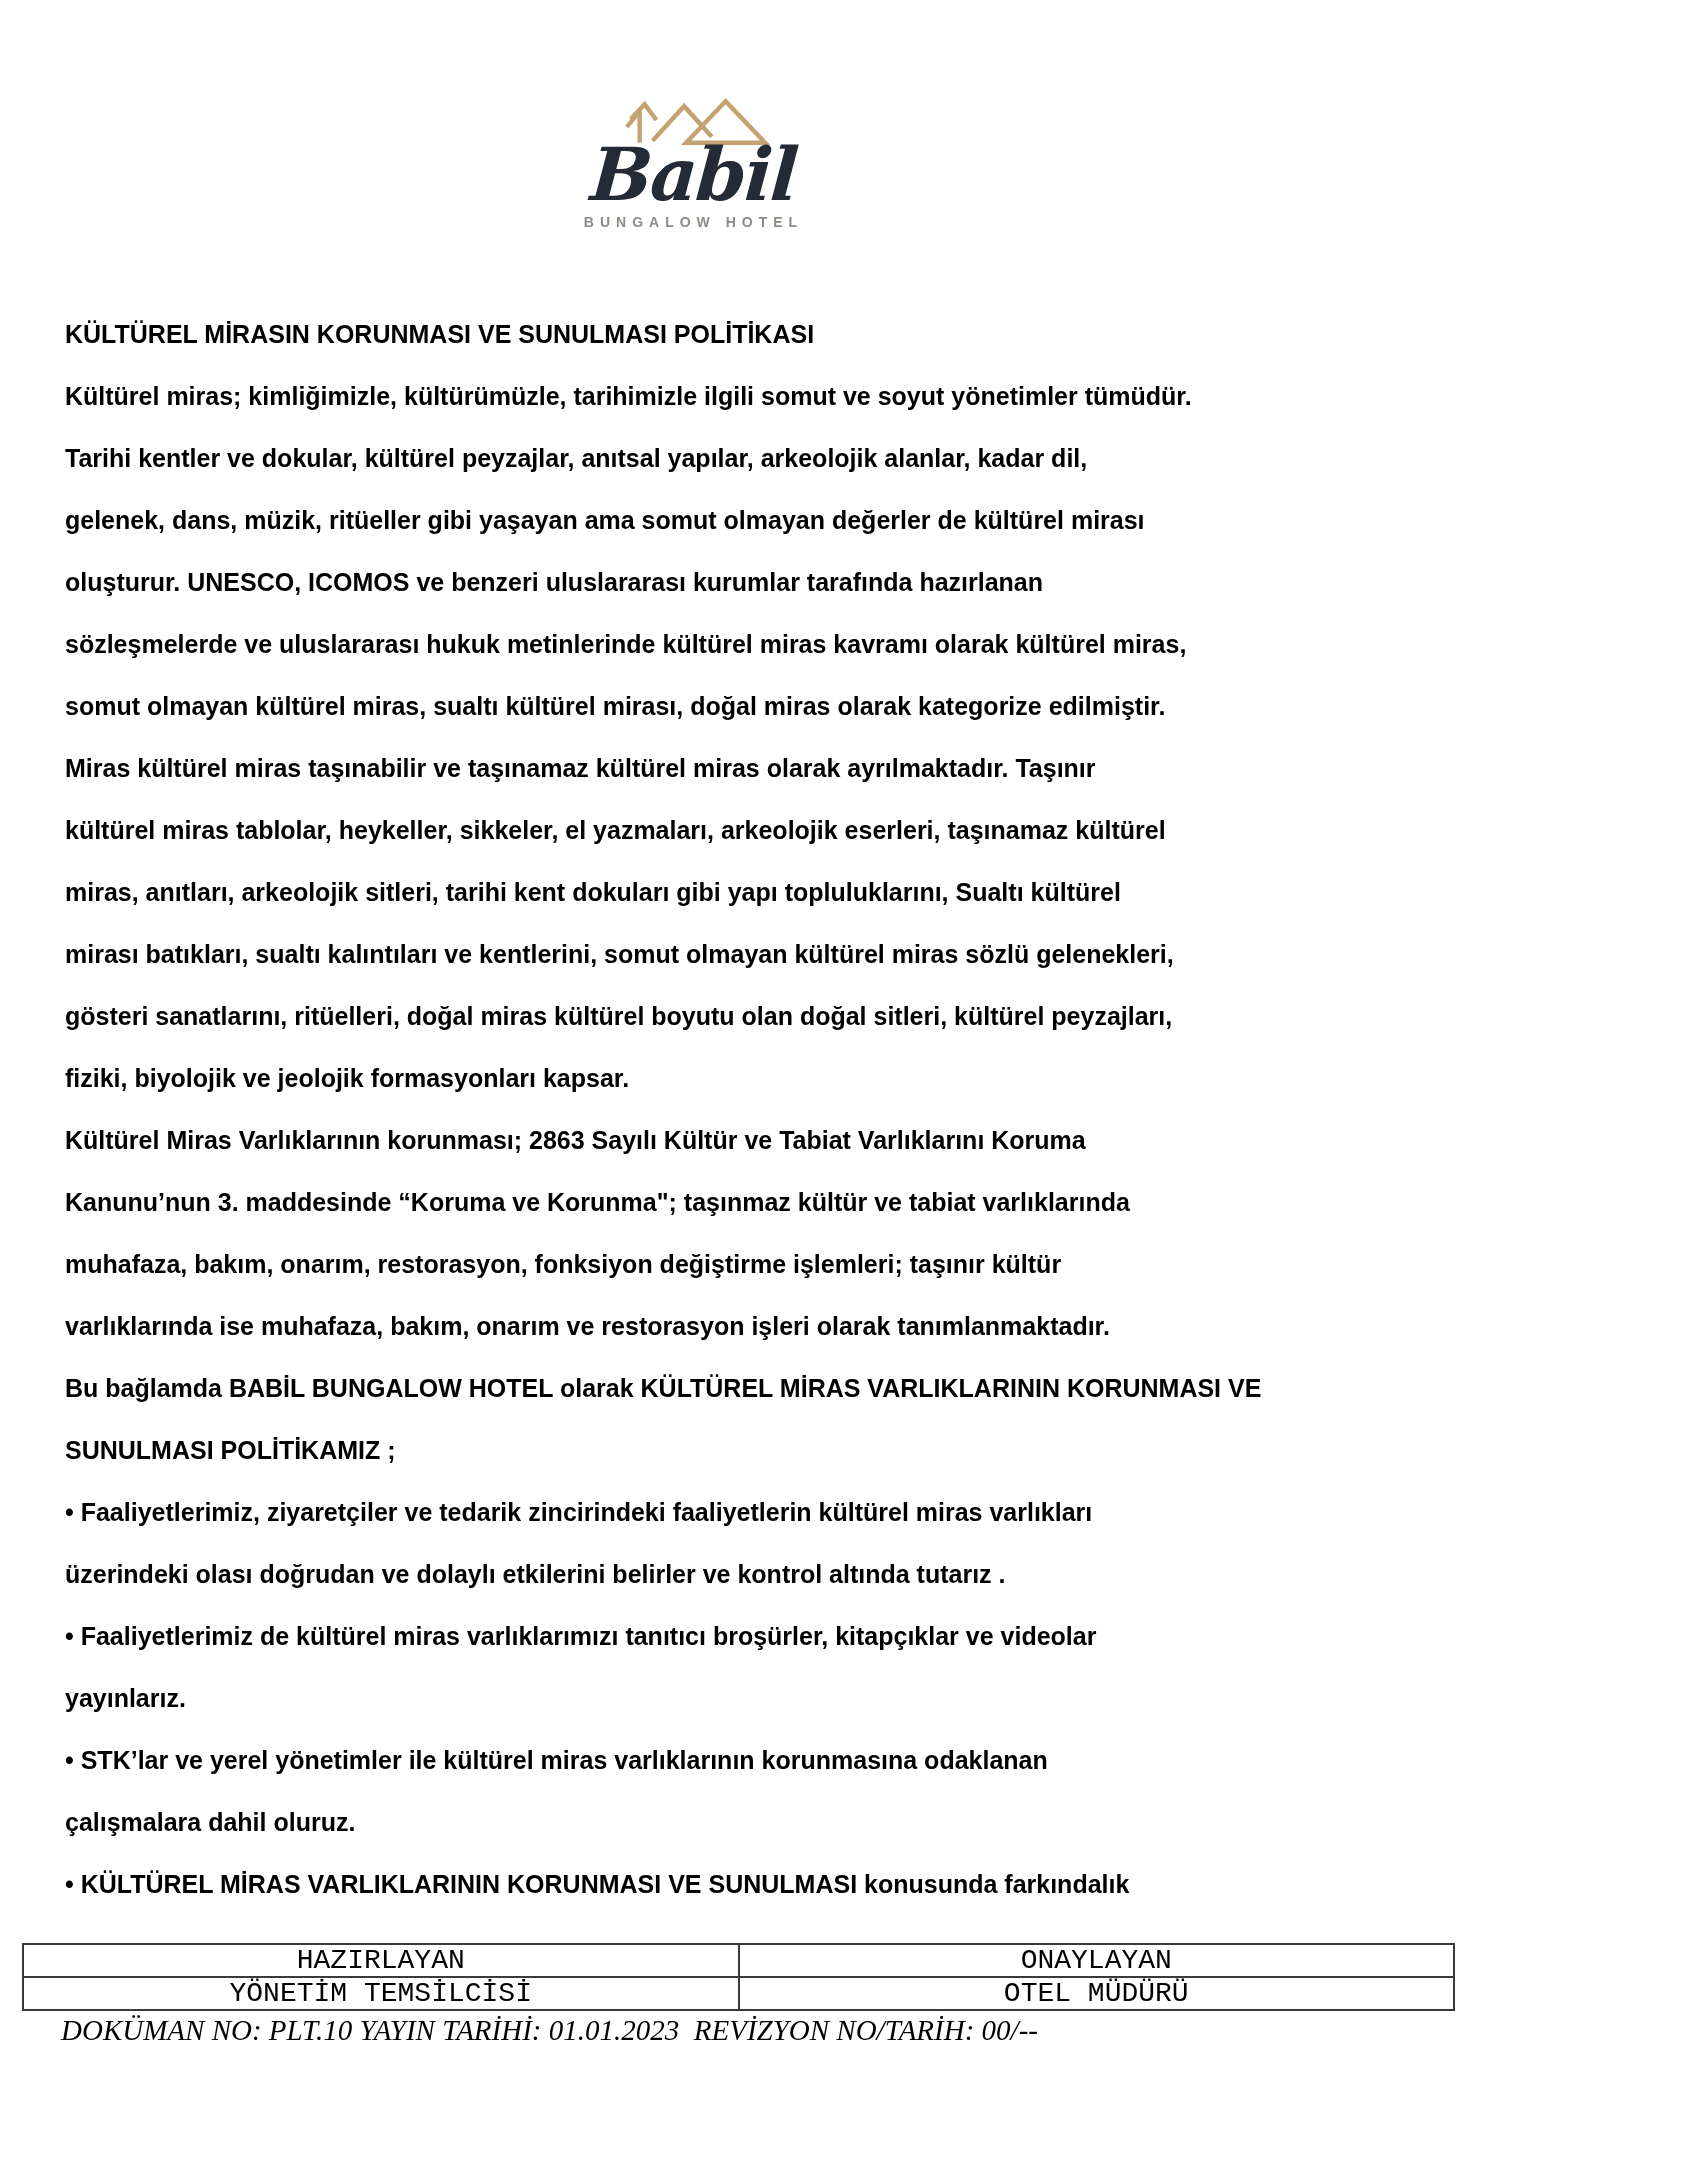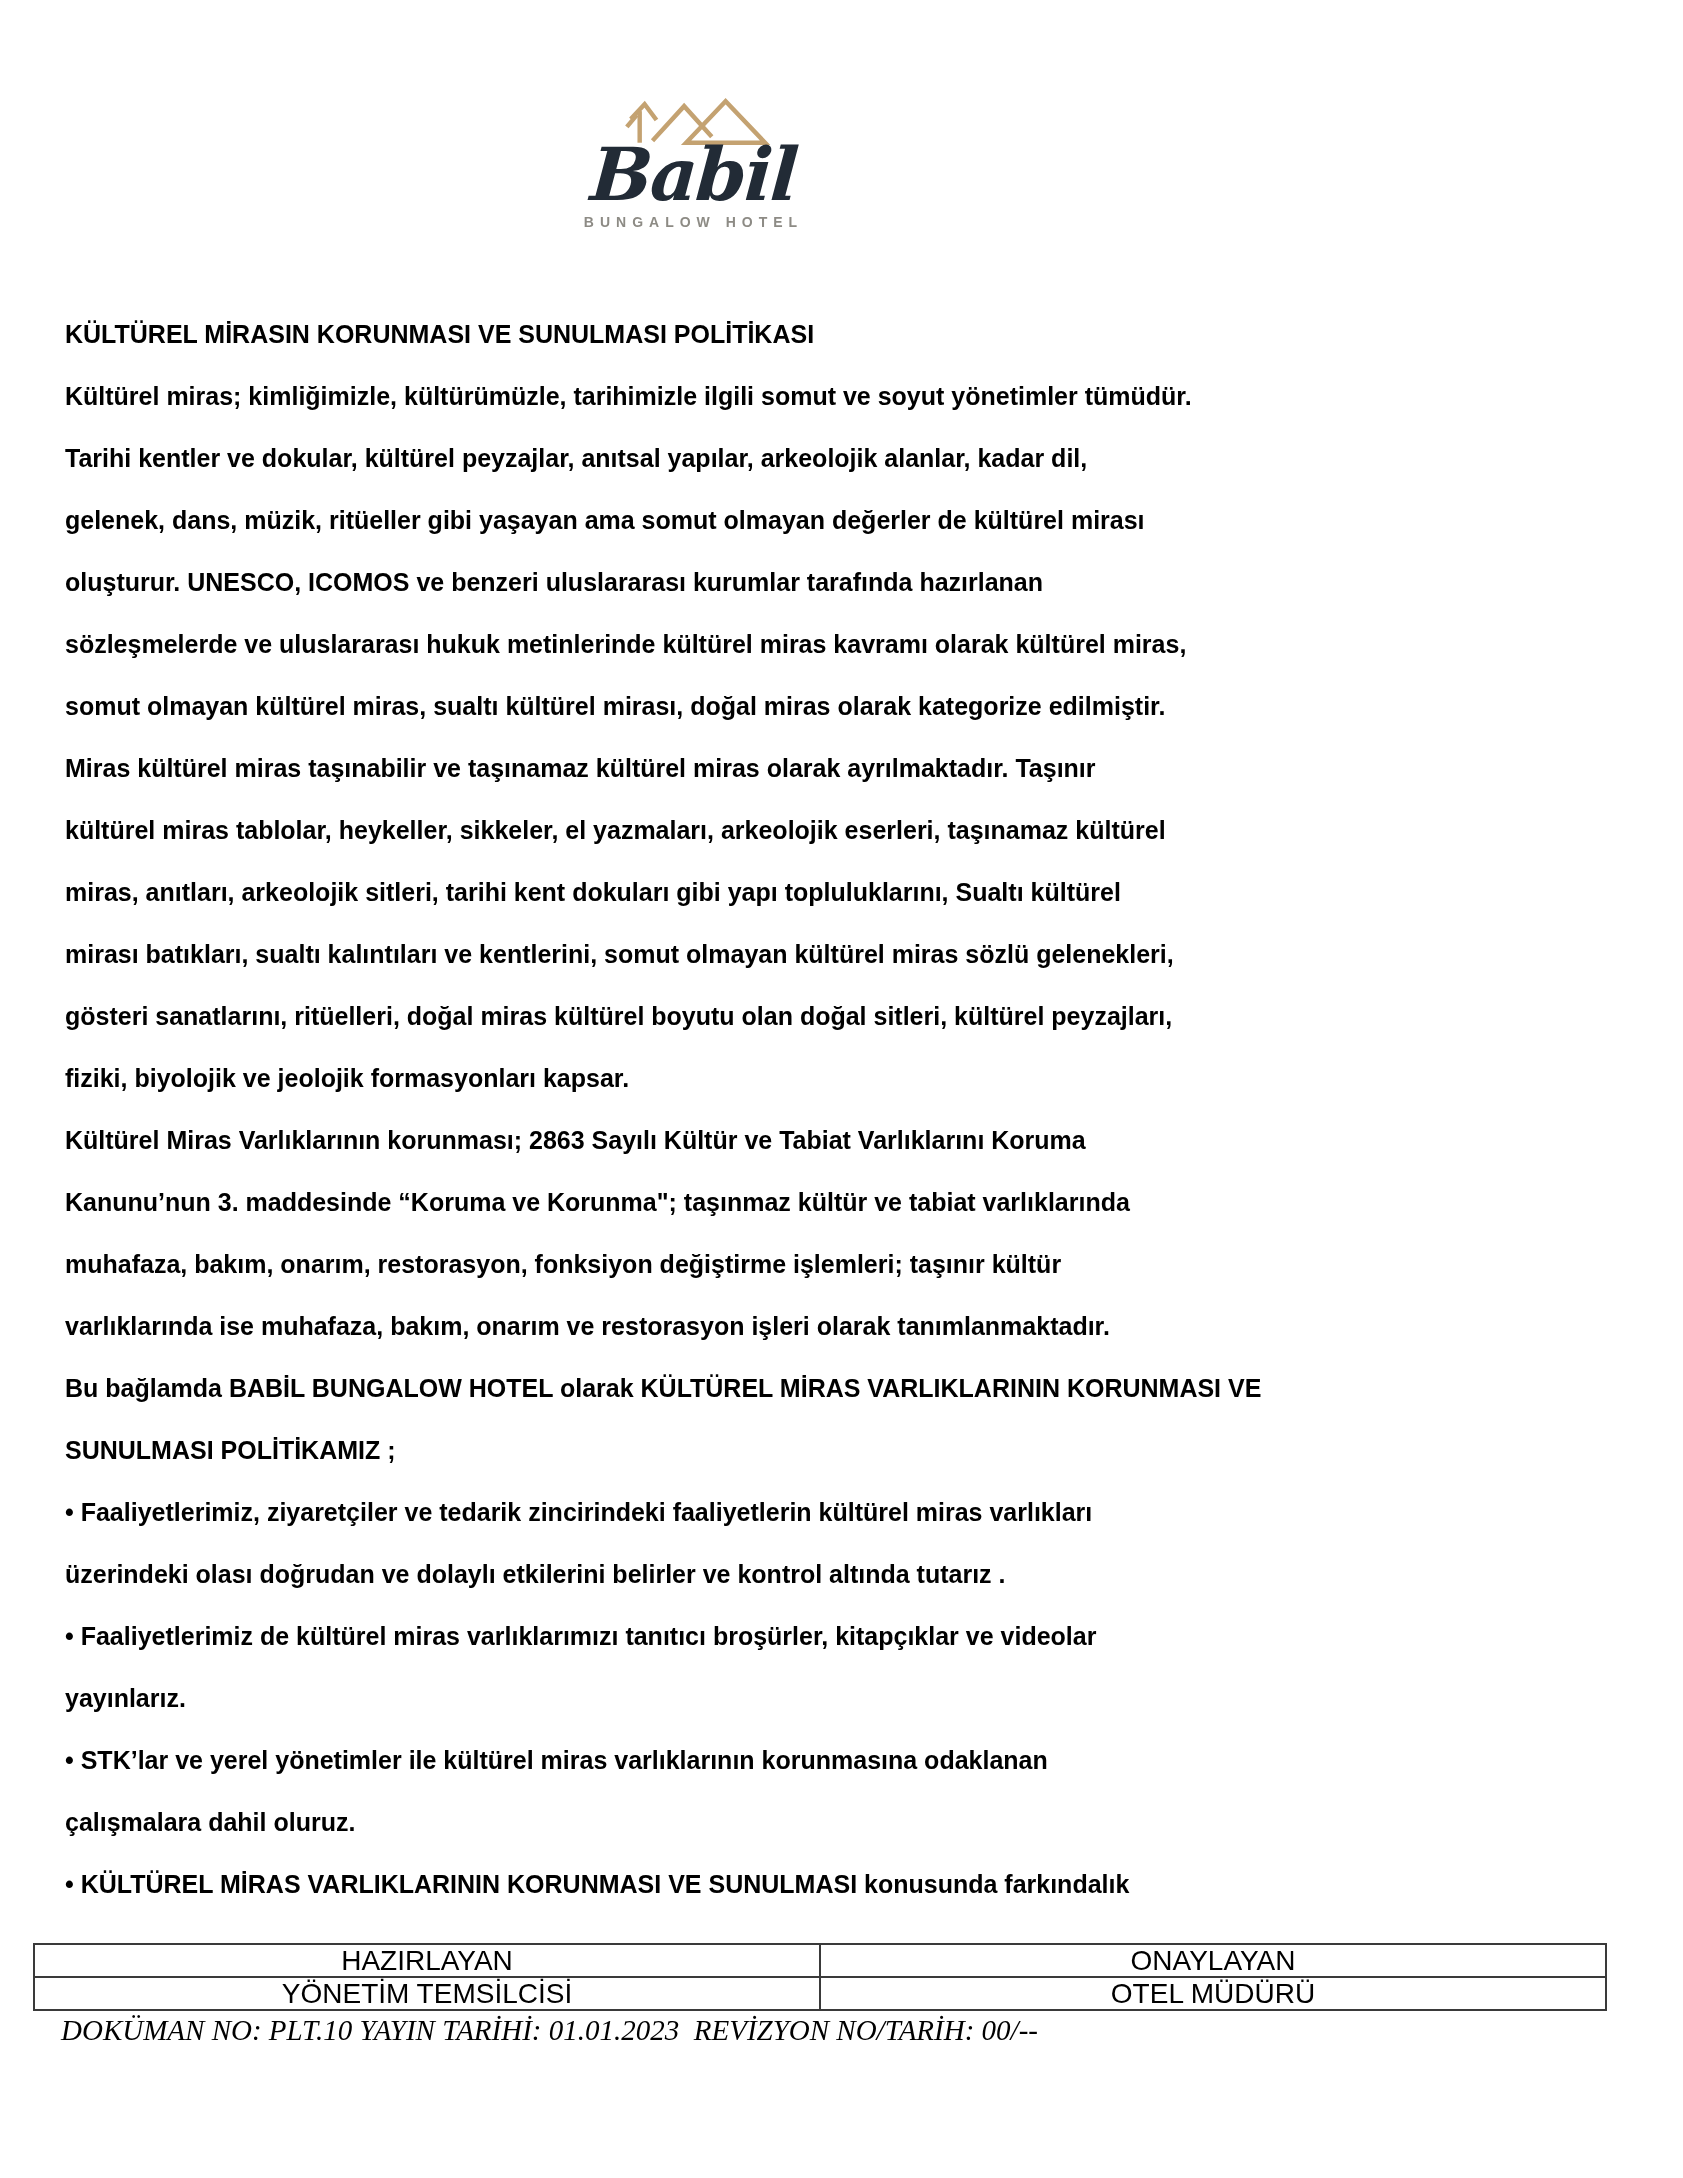--- a/index.html
+++ b/index.html
@@ -50,26 +50,26 @@
   .line {
     height: 62px;
     line-height: 62px;
     font-size: 25px;
     font-weight: bold;
     white-space: pre;
   }
   .title-line { }
   
   .approval-table {
-    margin-left: 33px;
+    margin-left: 22px;
     margin-top: 28px;
-    width: 1574px;
+    width: 1433px;
     border-collapse: collapse;
     table-layout: fixed;
-    font-family: Liberation Sans, sans-serif;
+    font-family: Liberation Mono, monospace;
     font-size: 28px;
   }
   .approval-table td {
     border: 2px solid #3a3a3a;
     height: 31px;
     text-align: center;
     vertical-align: middle;
     padding: 0;
     line-height: 1.05;
   }

